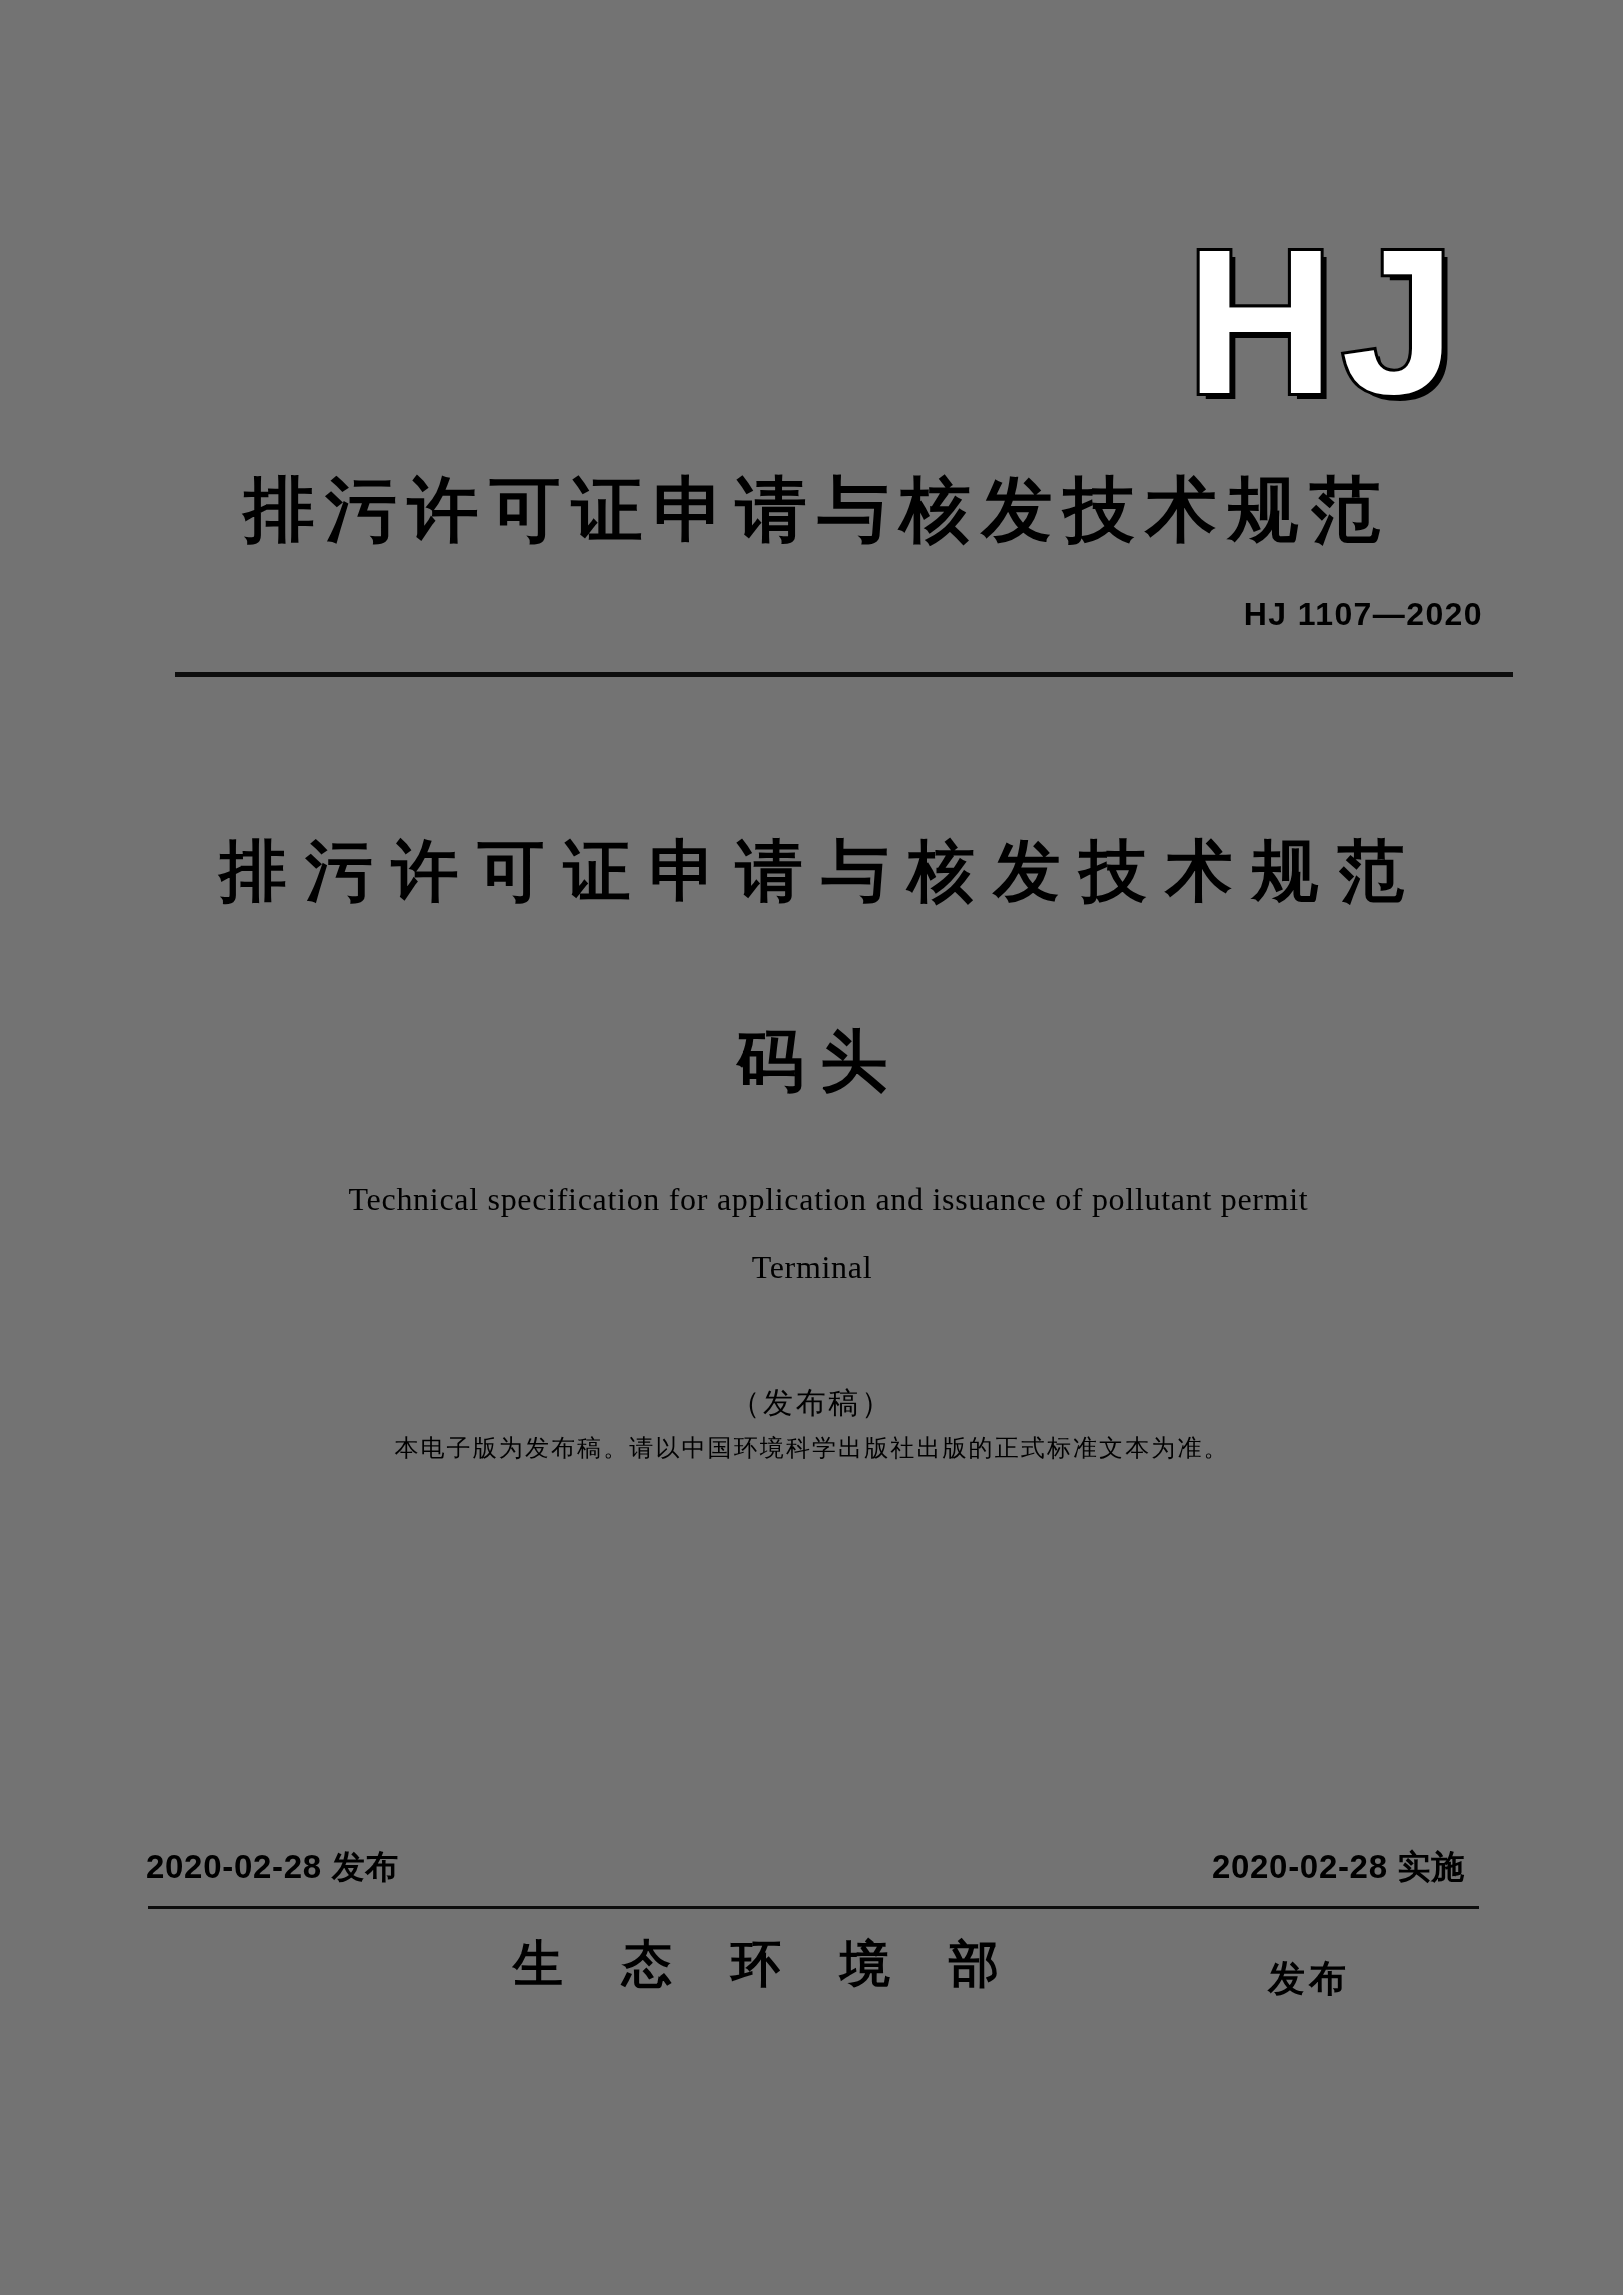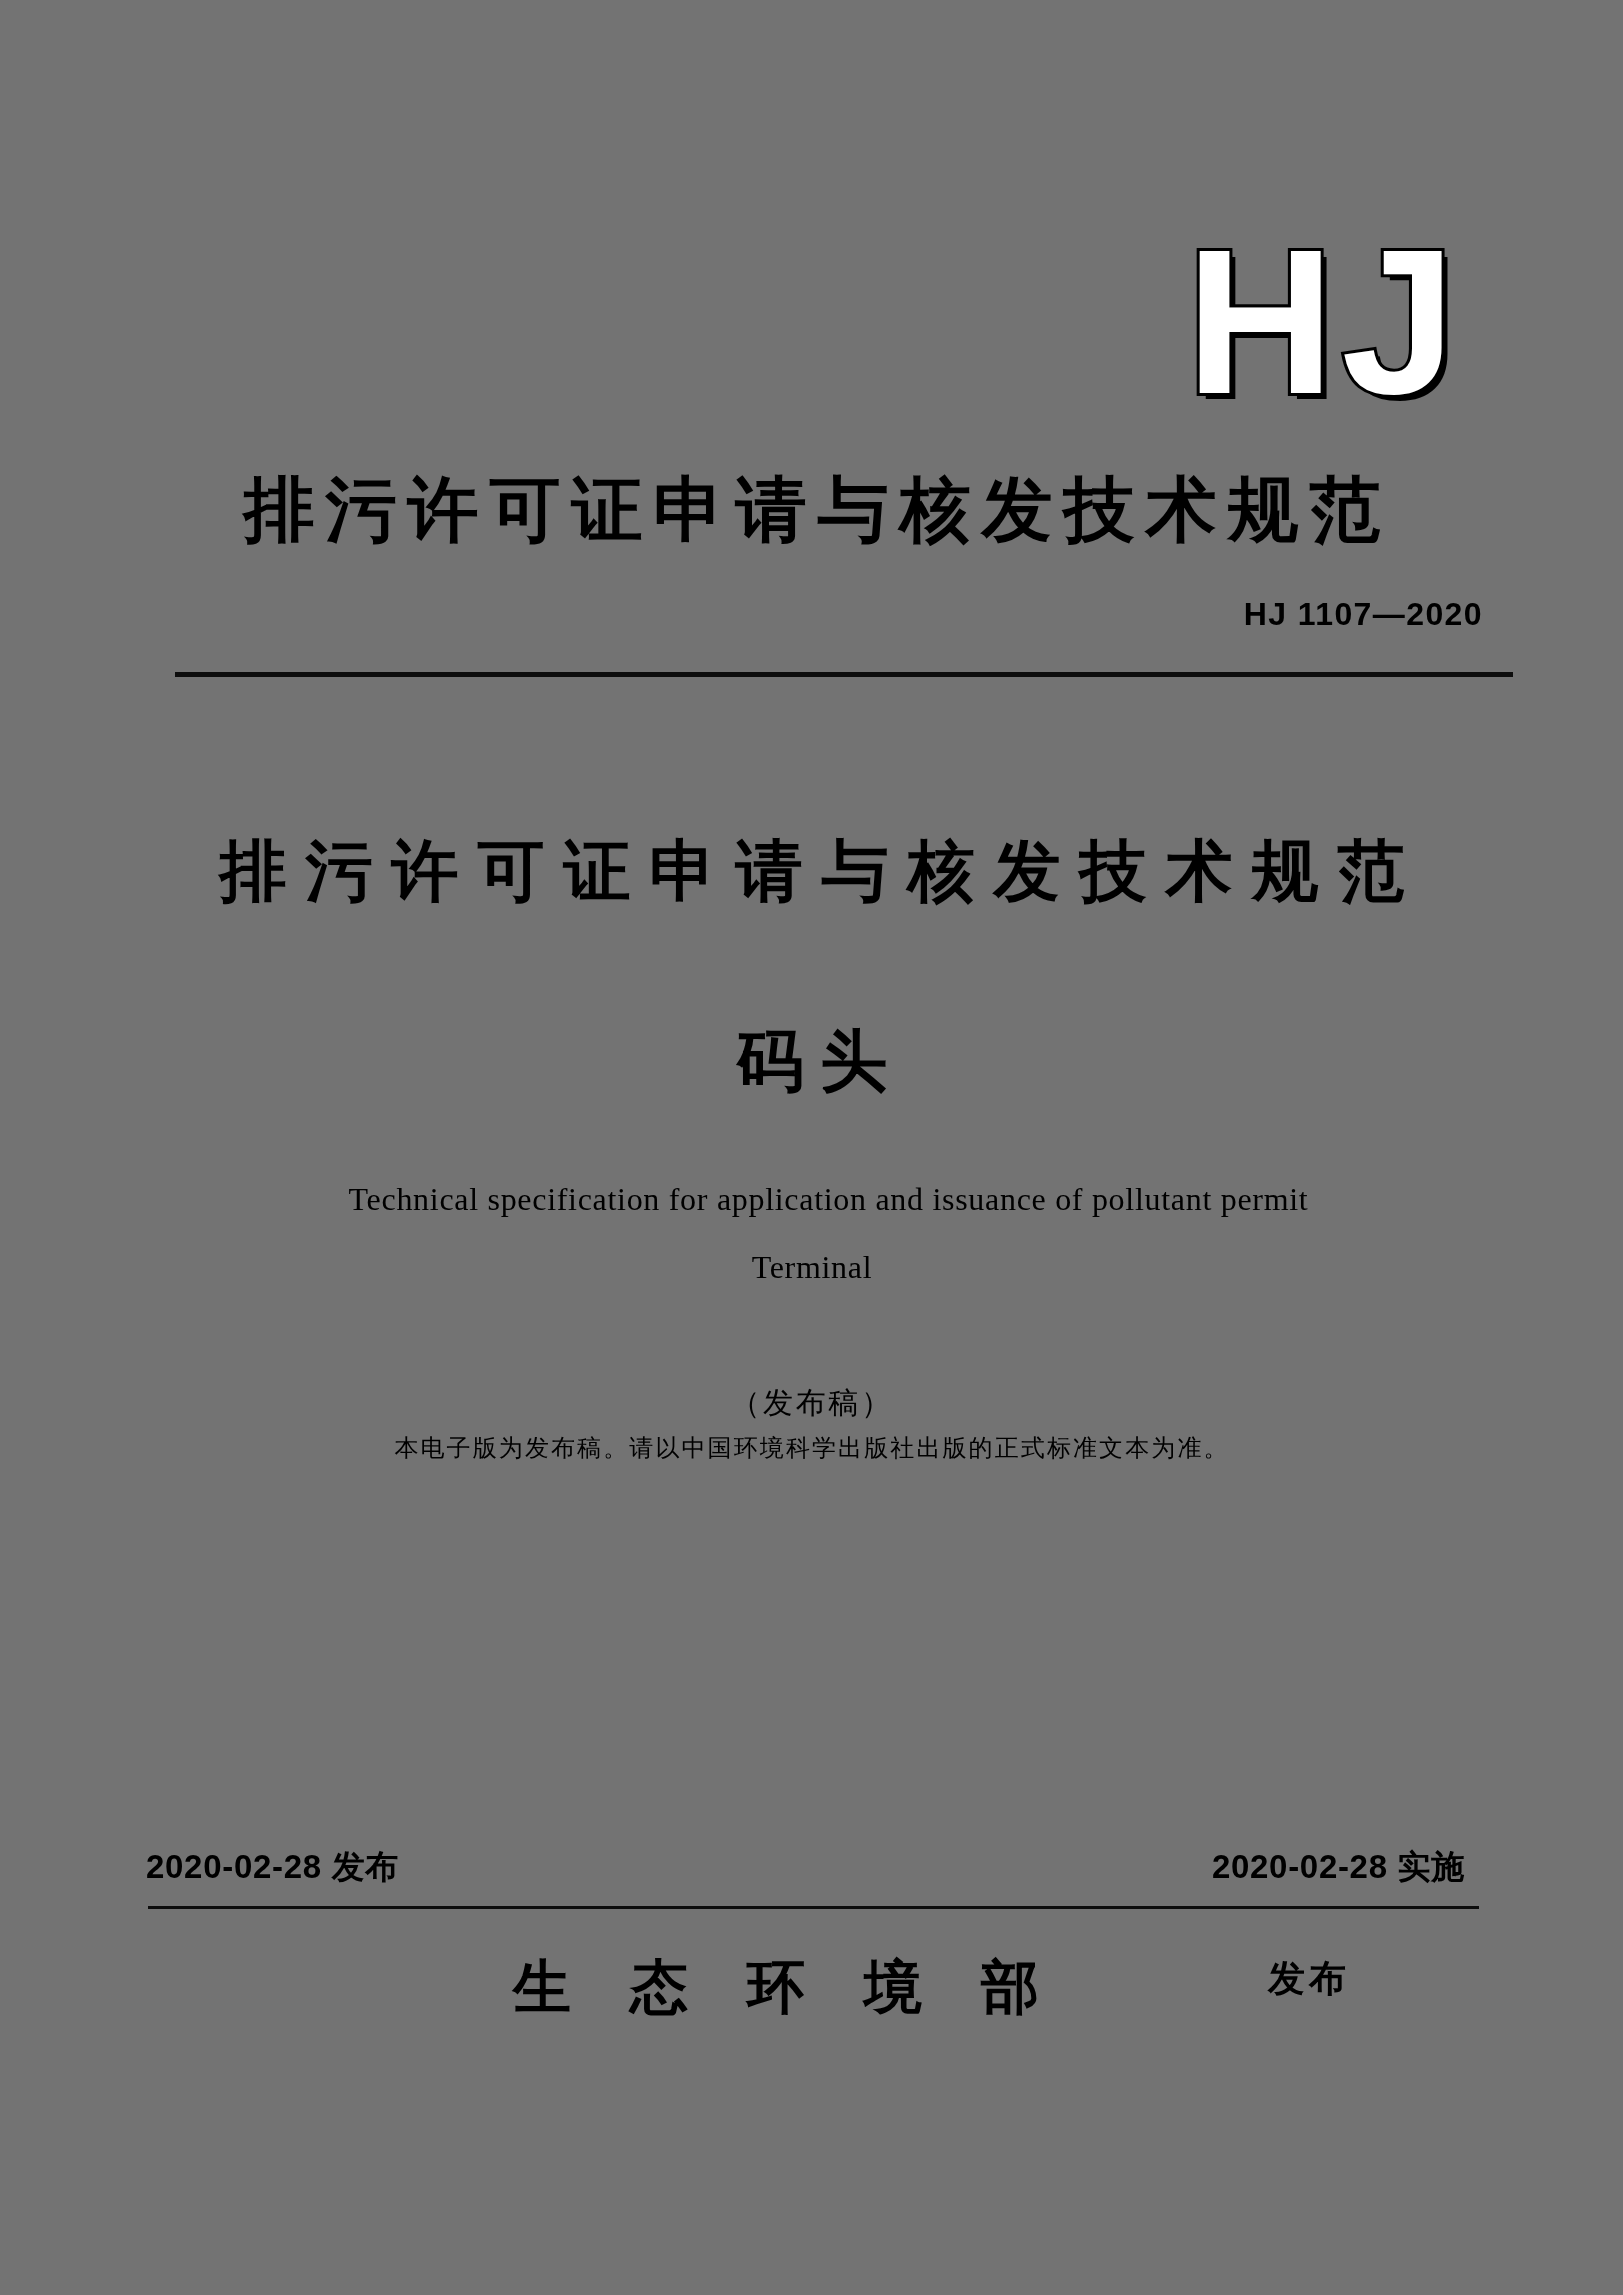--- a/index.html
+++ b/index.html
@@ -91,23 +91,22 @@
     top: 1906px; left: 148px;
     width: 1331px; height: 3.4px;
     background: #0d0d0d;
   }
 
   
   .ministry {
     top: 1939px; left: 513px;
     font-family: "Liberation Sans", "DejaVu Sans", sans-serif;
     font-weight: 900;
-    font-size: 58px;
+    font-size: 50px;
     letter-spacing: 59px;
-    margin-top: 19px;
   }
   .issue-label {
     top: 1960px; left: 1268px;
     font-family: "Liberation Sans", "DejaVu Sans", sans-serif;
     font-weight: 900;
     font-size: 37px;
     letter-spacing: 4.1px;
   }
 </style>
 </head>

